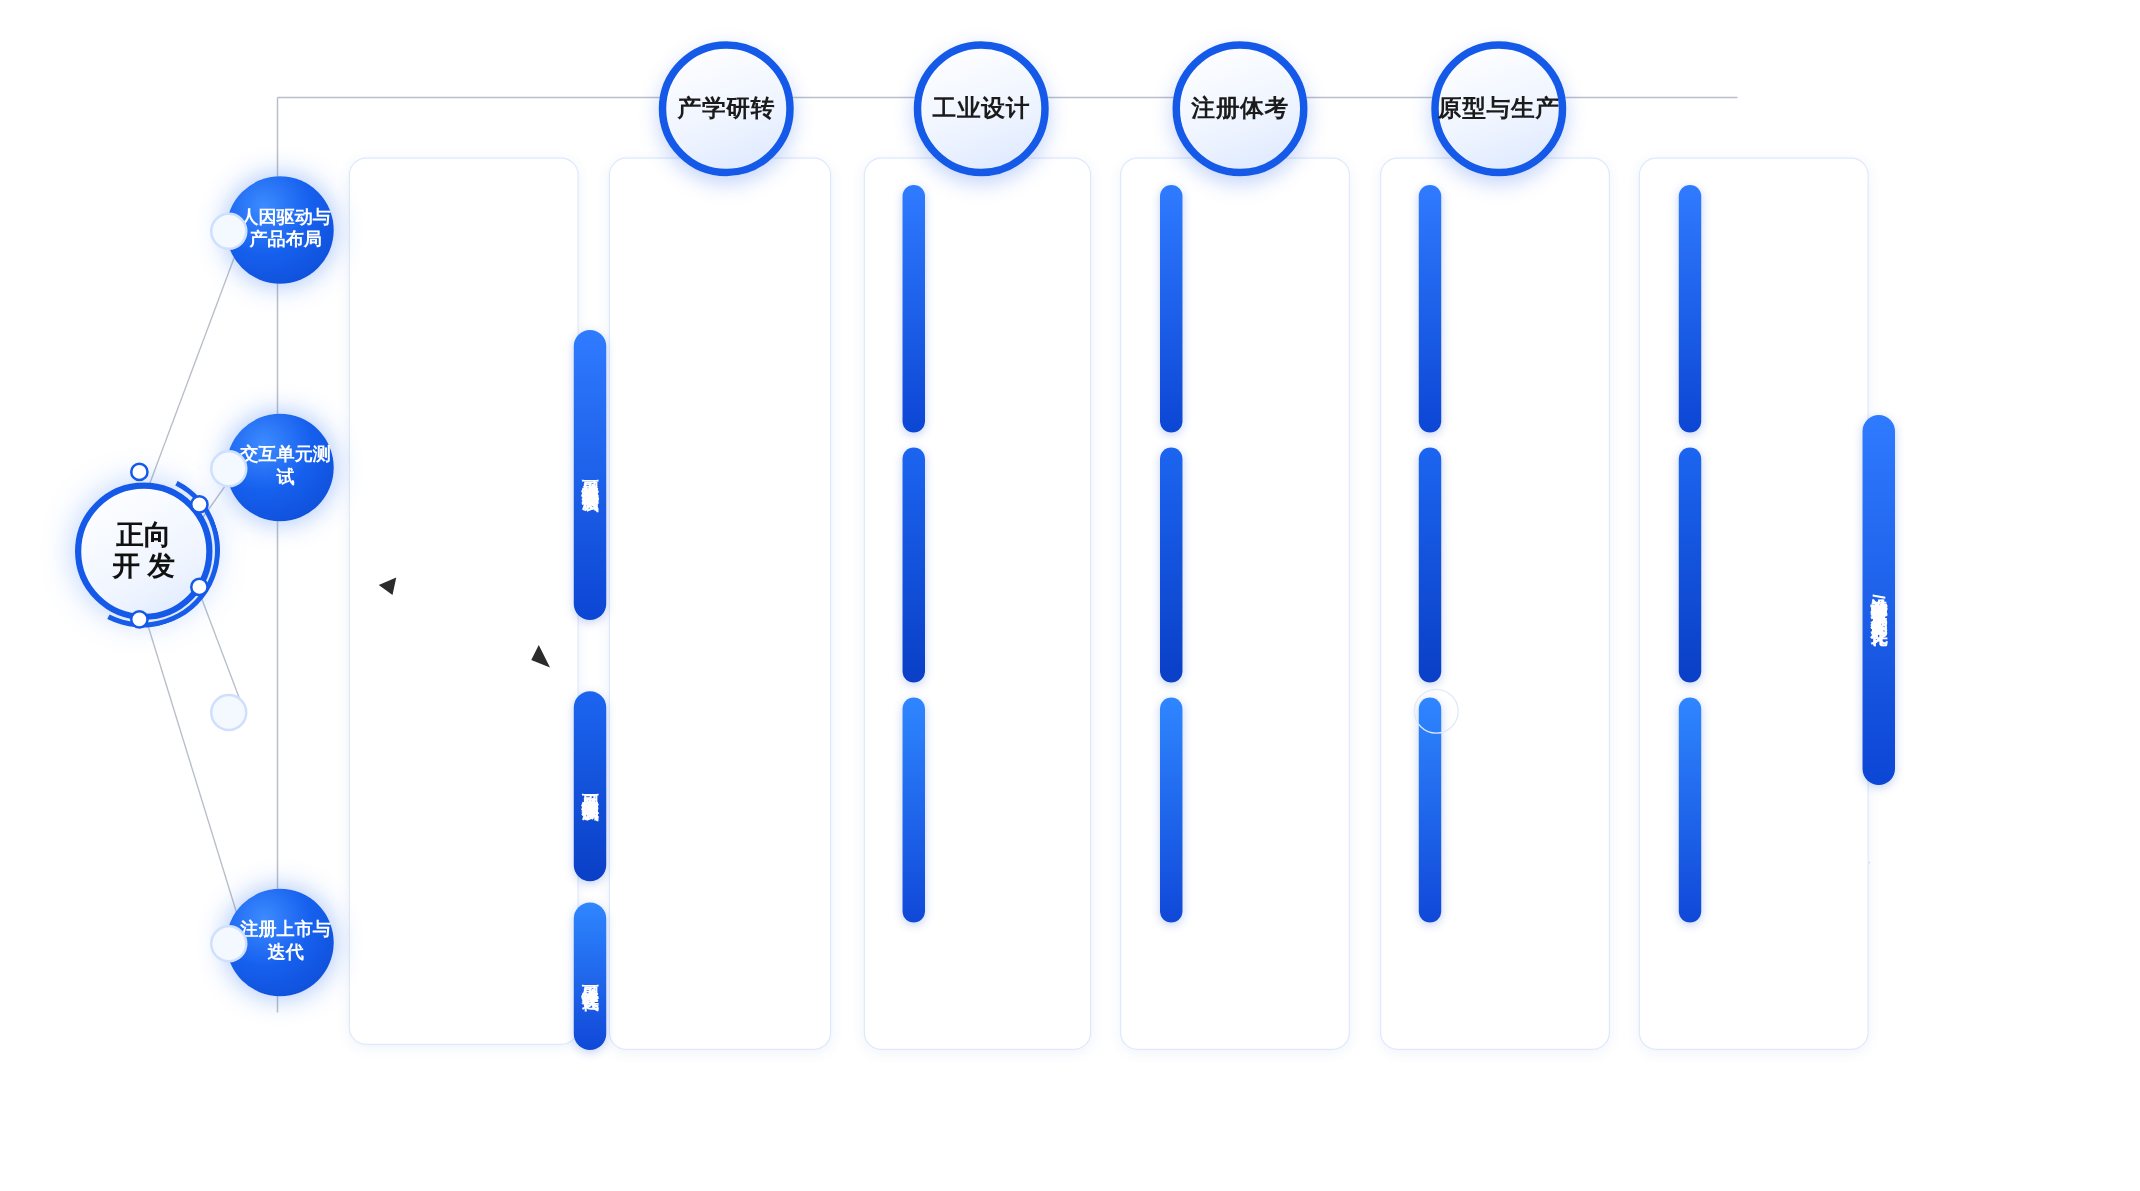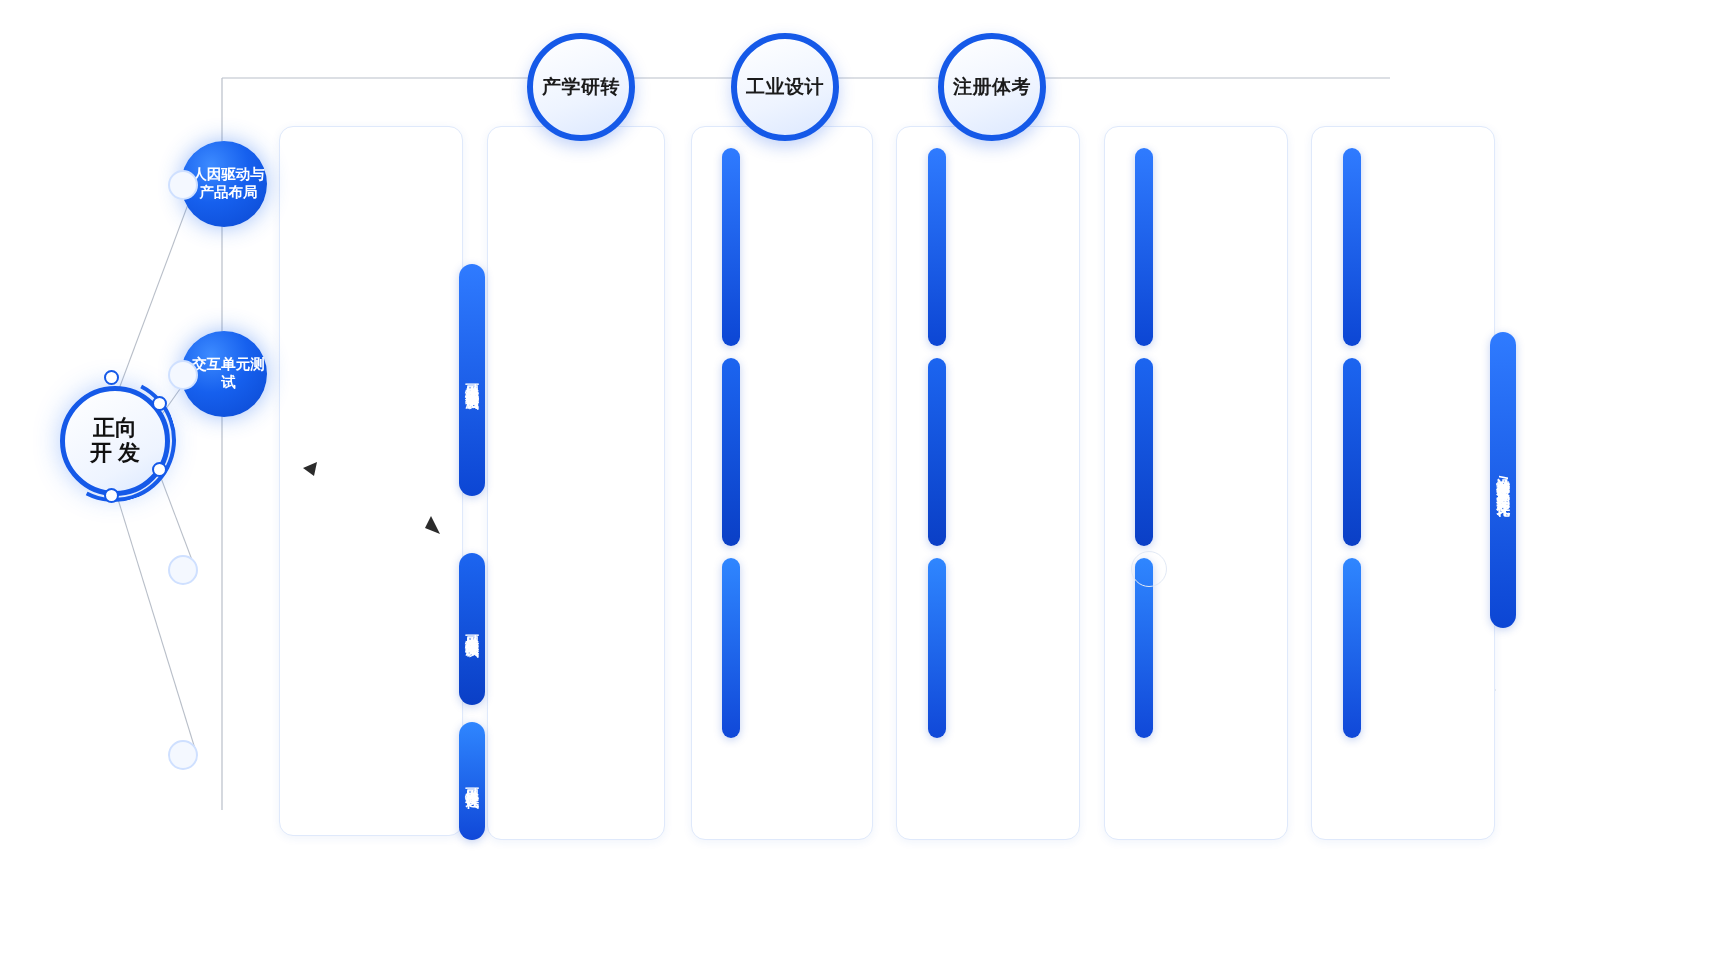--- a/index.html
+++ b/index.html
@@ -207,29 +207,38 @@
   <div class="stage-knob" style="left:168px;top:360px;"></div>
   <div class="stage-circle" style="left:181px;top:331px;">
     <div class="txt">
         <div>交互单元测试</div>
       </div>
   </div>
 
   <div class="stage-knob" style="left:168px;top:555px;"></div>
 
   <div class="stage-knob" style="left:168px;top:740px;"></div>
+  <div class="stage-circle" style="left:181px;top:711px;">
+    <div class="txt">
+      <div>注册上市与</div>
+      <div>迭代</div>
+    </div>
+  </div>
 
   <div class="hdr-circle" style="left:527px;top:33px;">
     <span>产学研转</span>
   </div>
   <div class="hdr-circle" style="left:731px;top:33px;">
     <span>工业设计</span>
   </div>
   <div class="hdr-circle" style="left:938px;top:33px;">
     <span>注册体考</span>
+  </div>
+  <div class="hdr-circle" style="left:1145px;top:33px;">
+    <span>原型与生产</span>
   </div>
 
   <div class="col" style="left:279px;width:182px;height:708px;"></div>
 
   <div class="vtab vt-a" style="left:459px;top:264px;height:232px;">
     <span>可用性形成性评价与测试</span>
   </div>
   <div class="vtab vt-b" style="left:459px;top:553px;height:152px;">
     <span>可用性总结性测试</span>
   </div>

